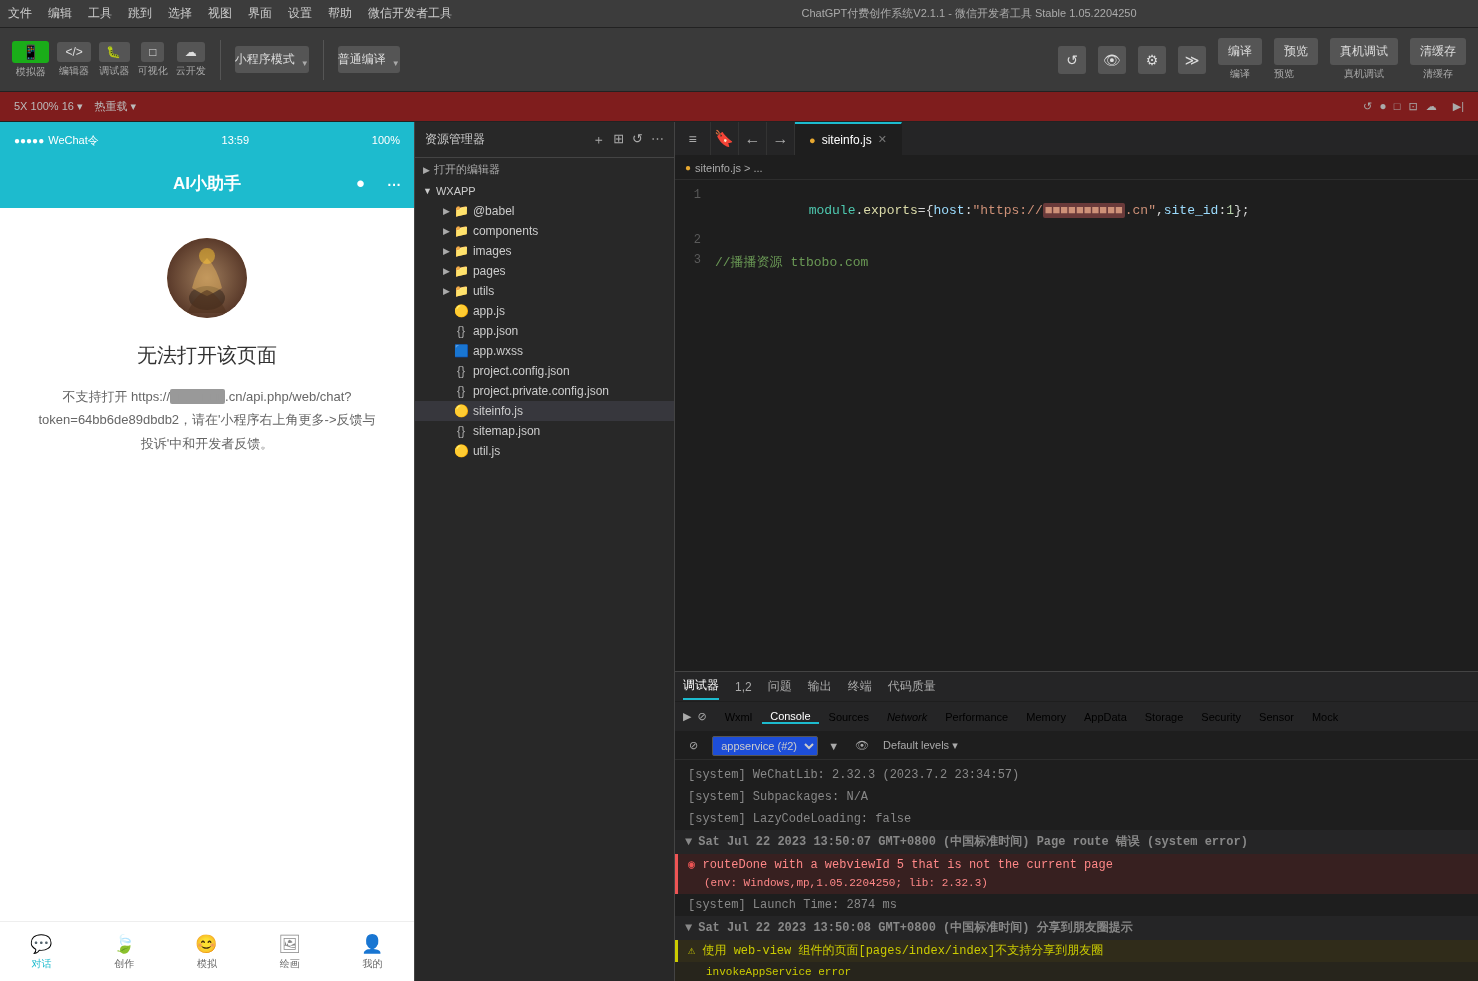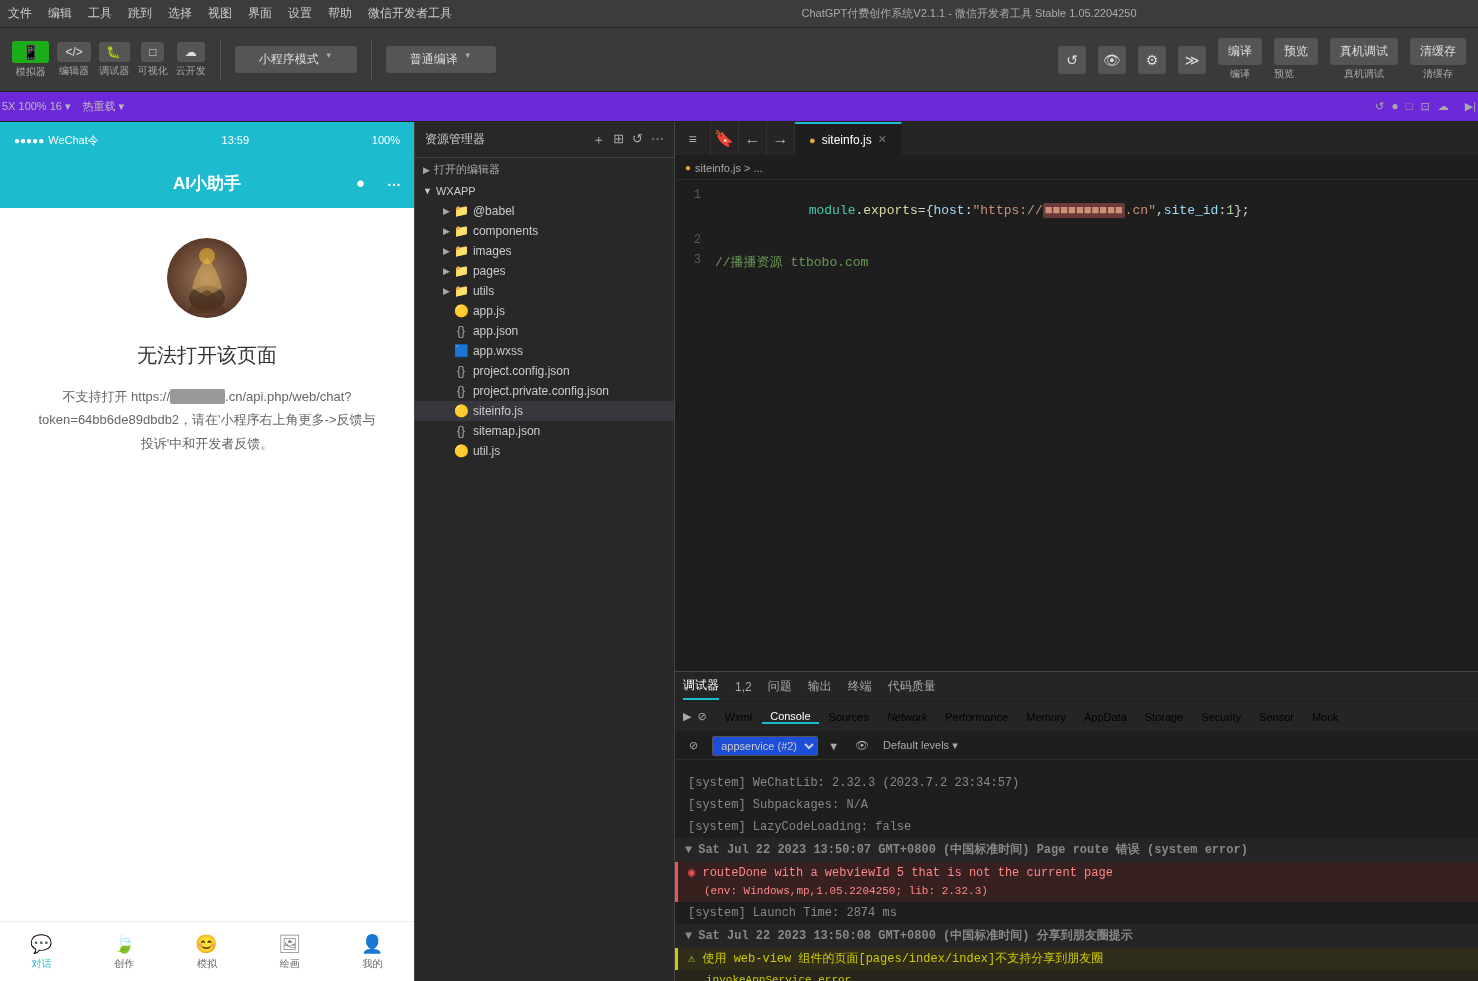--- a/index.html
+++ b/index.html
@@ -74,25 +74,25 @@
       margin-left: auto;
       display: flex;
       align-items: center;
       gap: 12px;
     }
     .dropdown-btn {
       background: #555;
       color: #ddd;
       border: none;
       border-radius: 3px;
-      padding: 5px 24px;
-      font-size: 12px;
-      cursor: pointer;
-      display: flex;
-      align-items: flex-start;
+      padding: 5px 0;
+      font-size: 12px;
+      cursor: pointer;
+      display: flex;
+      align-items: flex-end;
       gap: 6px;
     }
     .dropdown-btn .arrow { font-size: 8px; color: #aaa; }
     .compile-action-btn {
       background: #555;
       border: none;
       color: #ddd;
       border-radius: 3px;
       padding: 5px 10px;
       font-size: 12px;
@@ -105,24 +105,24 @@
       border-radius: 3px;
       color: #ddd;
       font-size: 14px;
       cursor: pointer;
       display: flex; align-items: center; justify-content: center;
     }
 
     
     .sub-toolbar {
       height: 30px;
-      background: #6d28d9;
-      display: flex;
-      align-items: center;
-      padding: 0 2px;
+      background: #7f1d1d;
+      display: flex;
+      align-items: center;
+      padding: 0 14px;
       gap: 12px;
       border-bottom: 1px solid #222;
       font-size: 11px;
       color: #bbb;
     }
 
     
     .main-content {
       display: flex;
       flex: 1;
@@ -408,21 +408,20 @@
       font-size: 11px;
       border-radius: 2px;
       outline: none;
     }
     .debug-content {
       flex: 1;
       overflow-y: auto;
       padding: 4px 0;
       font-family: 'Consolas', 'Courier New', monospace;
       font-size: 12px;
-      margin-top: 8px;
     }
     .console-line {
       padding: 2px 10px;
       color: #ccc;
       line-height: 1.5;
       border-left: 3px solid transparent;
     }
     .console-line.system { color: #888; }
     .console-line.error { background: rgba(200,50,50,0.15); border-left-color: #e55; color: #f88; }
     .console-line.warning { background: rgba(180,150,0,0.12); border-left-color: #cc0; color: #cc0; }

